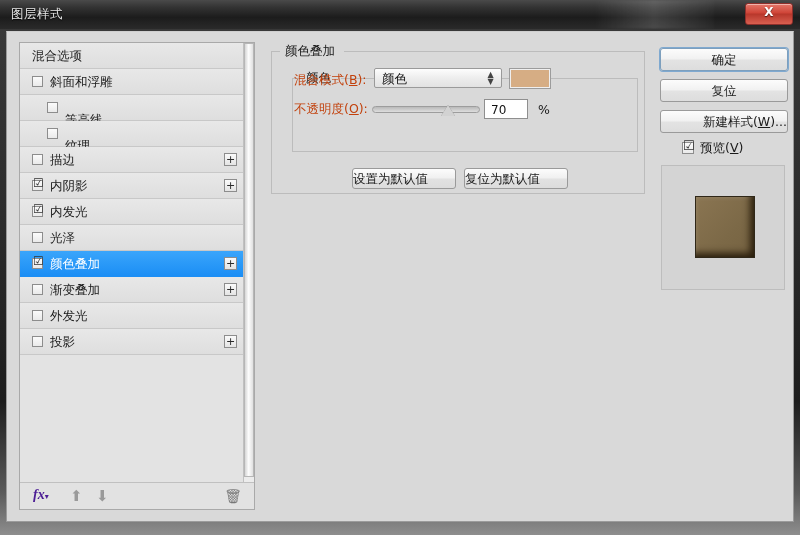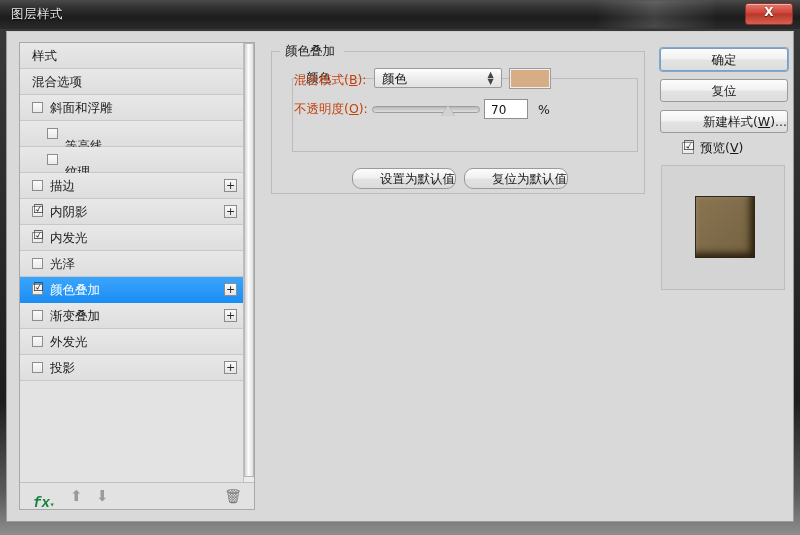--- a/index.html
+++ b/index.html
@@ -176,26 +176,26 @@
   }
   .tb-icon {
     position: absolute;
     top: 4px;
     color: #6e6e6e;
     cursor: pointer;
     font-size: 14px;
     line-height: 18px;
   }
   #tb-fx {
-    left: 13px; top: 11px;
-    font-family: Liberation Mono, monospace;
+    left: 13px; top: 3px;
+    font-family: Liberation Serif, serif;
     font-style: italic;
     font-weight: bold;
     font-size: 14px;
-    color: #15803d;
+    color: #4c1d95;
   }
   #tb-fx .caret { font-size: 8px; font-style: normal; font-weight: normal; }
   #tb-up { left: 50px; color: #9a9a9a; font-size: 15px; }
   #tb-down { left: 76px; color: #9a9a9a; font-size: 15px; }
   #tb-trash { right: 12px; color: #777; font-size: 14px; }
 
   
   #center-panel {
     position: absolute;
     left: 262px; top: 10px;
@@ -326,23 +326,23 @@
     position: absolute;
     left: 266px; top: 51px;
     font-size: 12.5px;
     color: #1a1a1a;
   }
 
   .pushbtn {
     position: absolute;
     background: linear-gradient(to bottom, #fcfcfc 0%, #f0f0f0 48%, #e2e2e2 52%, #dcdcdc 100%);
     border: 1px solid #9a9a9a;
-    border-radius: 9px;
-    box-sizing: border-box;
-    text-align: right;
+    border-radius: 3px;
+    box-sizing: border-box;
+    text-align: left;
     font-size: 12.5px;
     color: #1a1a1a;
     cursor: pointer;
   }
   #set-default-btn {
     left: 80px; top: 117px;
     width: 104px; height: 21px;
     line-height: 19px;
   }
   #reset-default-btn {
@@ -437,23 +437,20 @@
     <div id="title-text">图层样式</div>
     <div id="close-btn">
       <div class="x">X</div>
     </div>
   </div>
 
   <div id="dialog">
 
     <div id="list-panel">
       <div id="list-scroll-area">
-          <div class="list-row plain-label">
-            <div class="row-label">样式</div>
-          </div>
           <div class="list-row plain-label">
             <div class="row-label">混合选项</div>
           </div>
           <div class="list-row">
             <div class="row-check"></div>
             <div class="row-label">斜面和浮雕</div>
           </div>
           <div class="list-row indent">
             <div class="row-check"></div>
             <div class="row-label">等高线</div>

